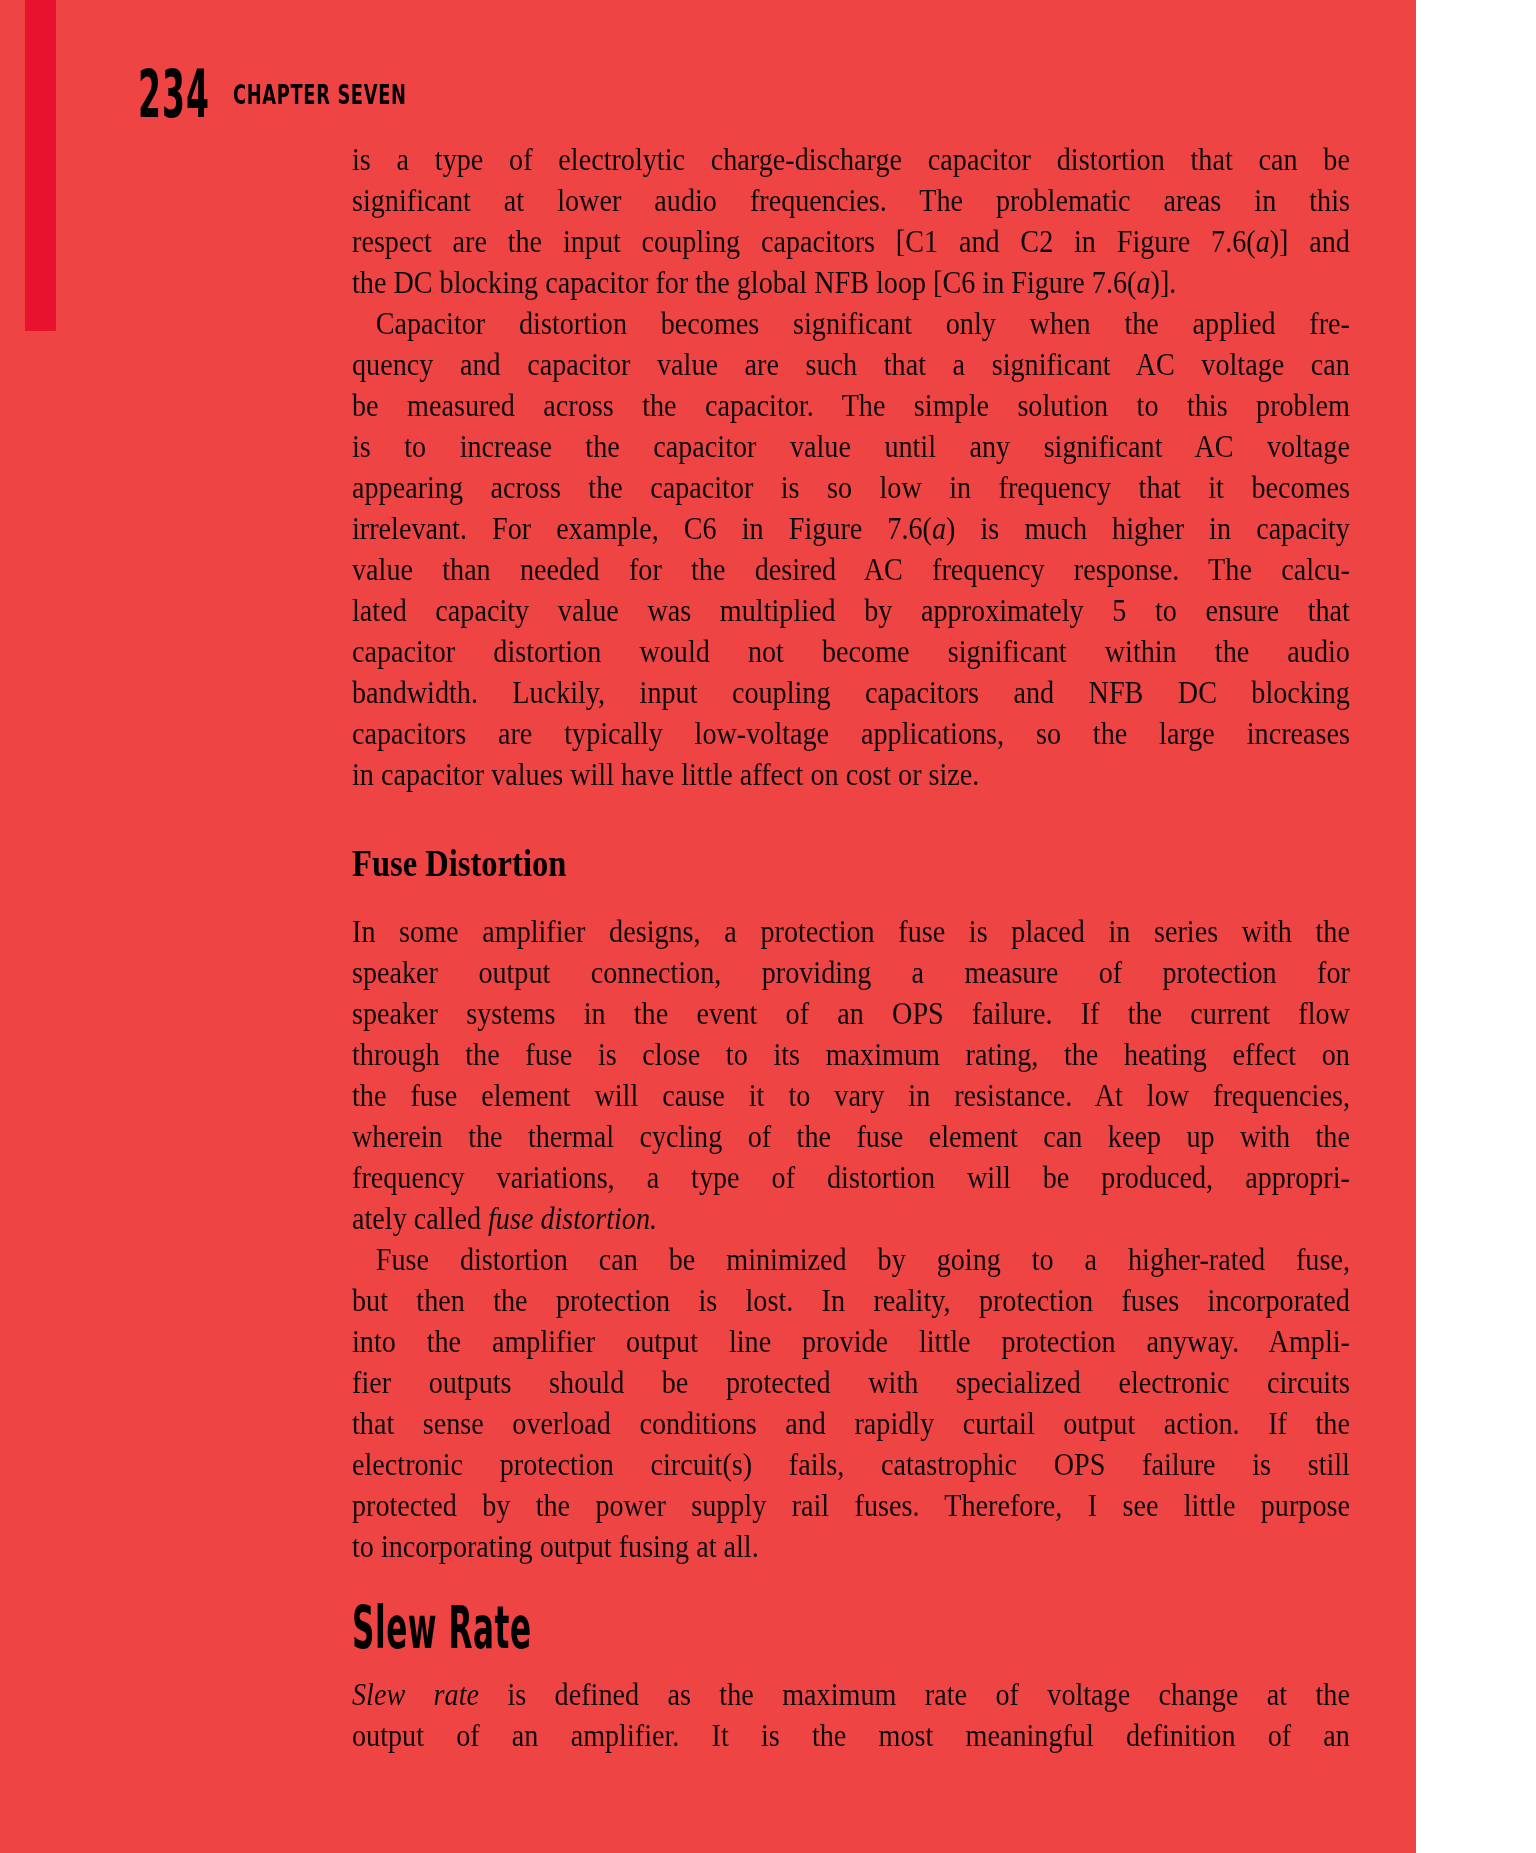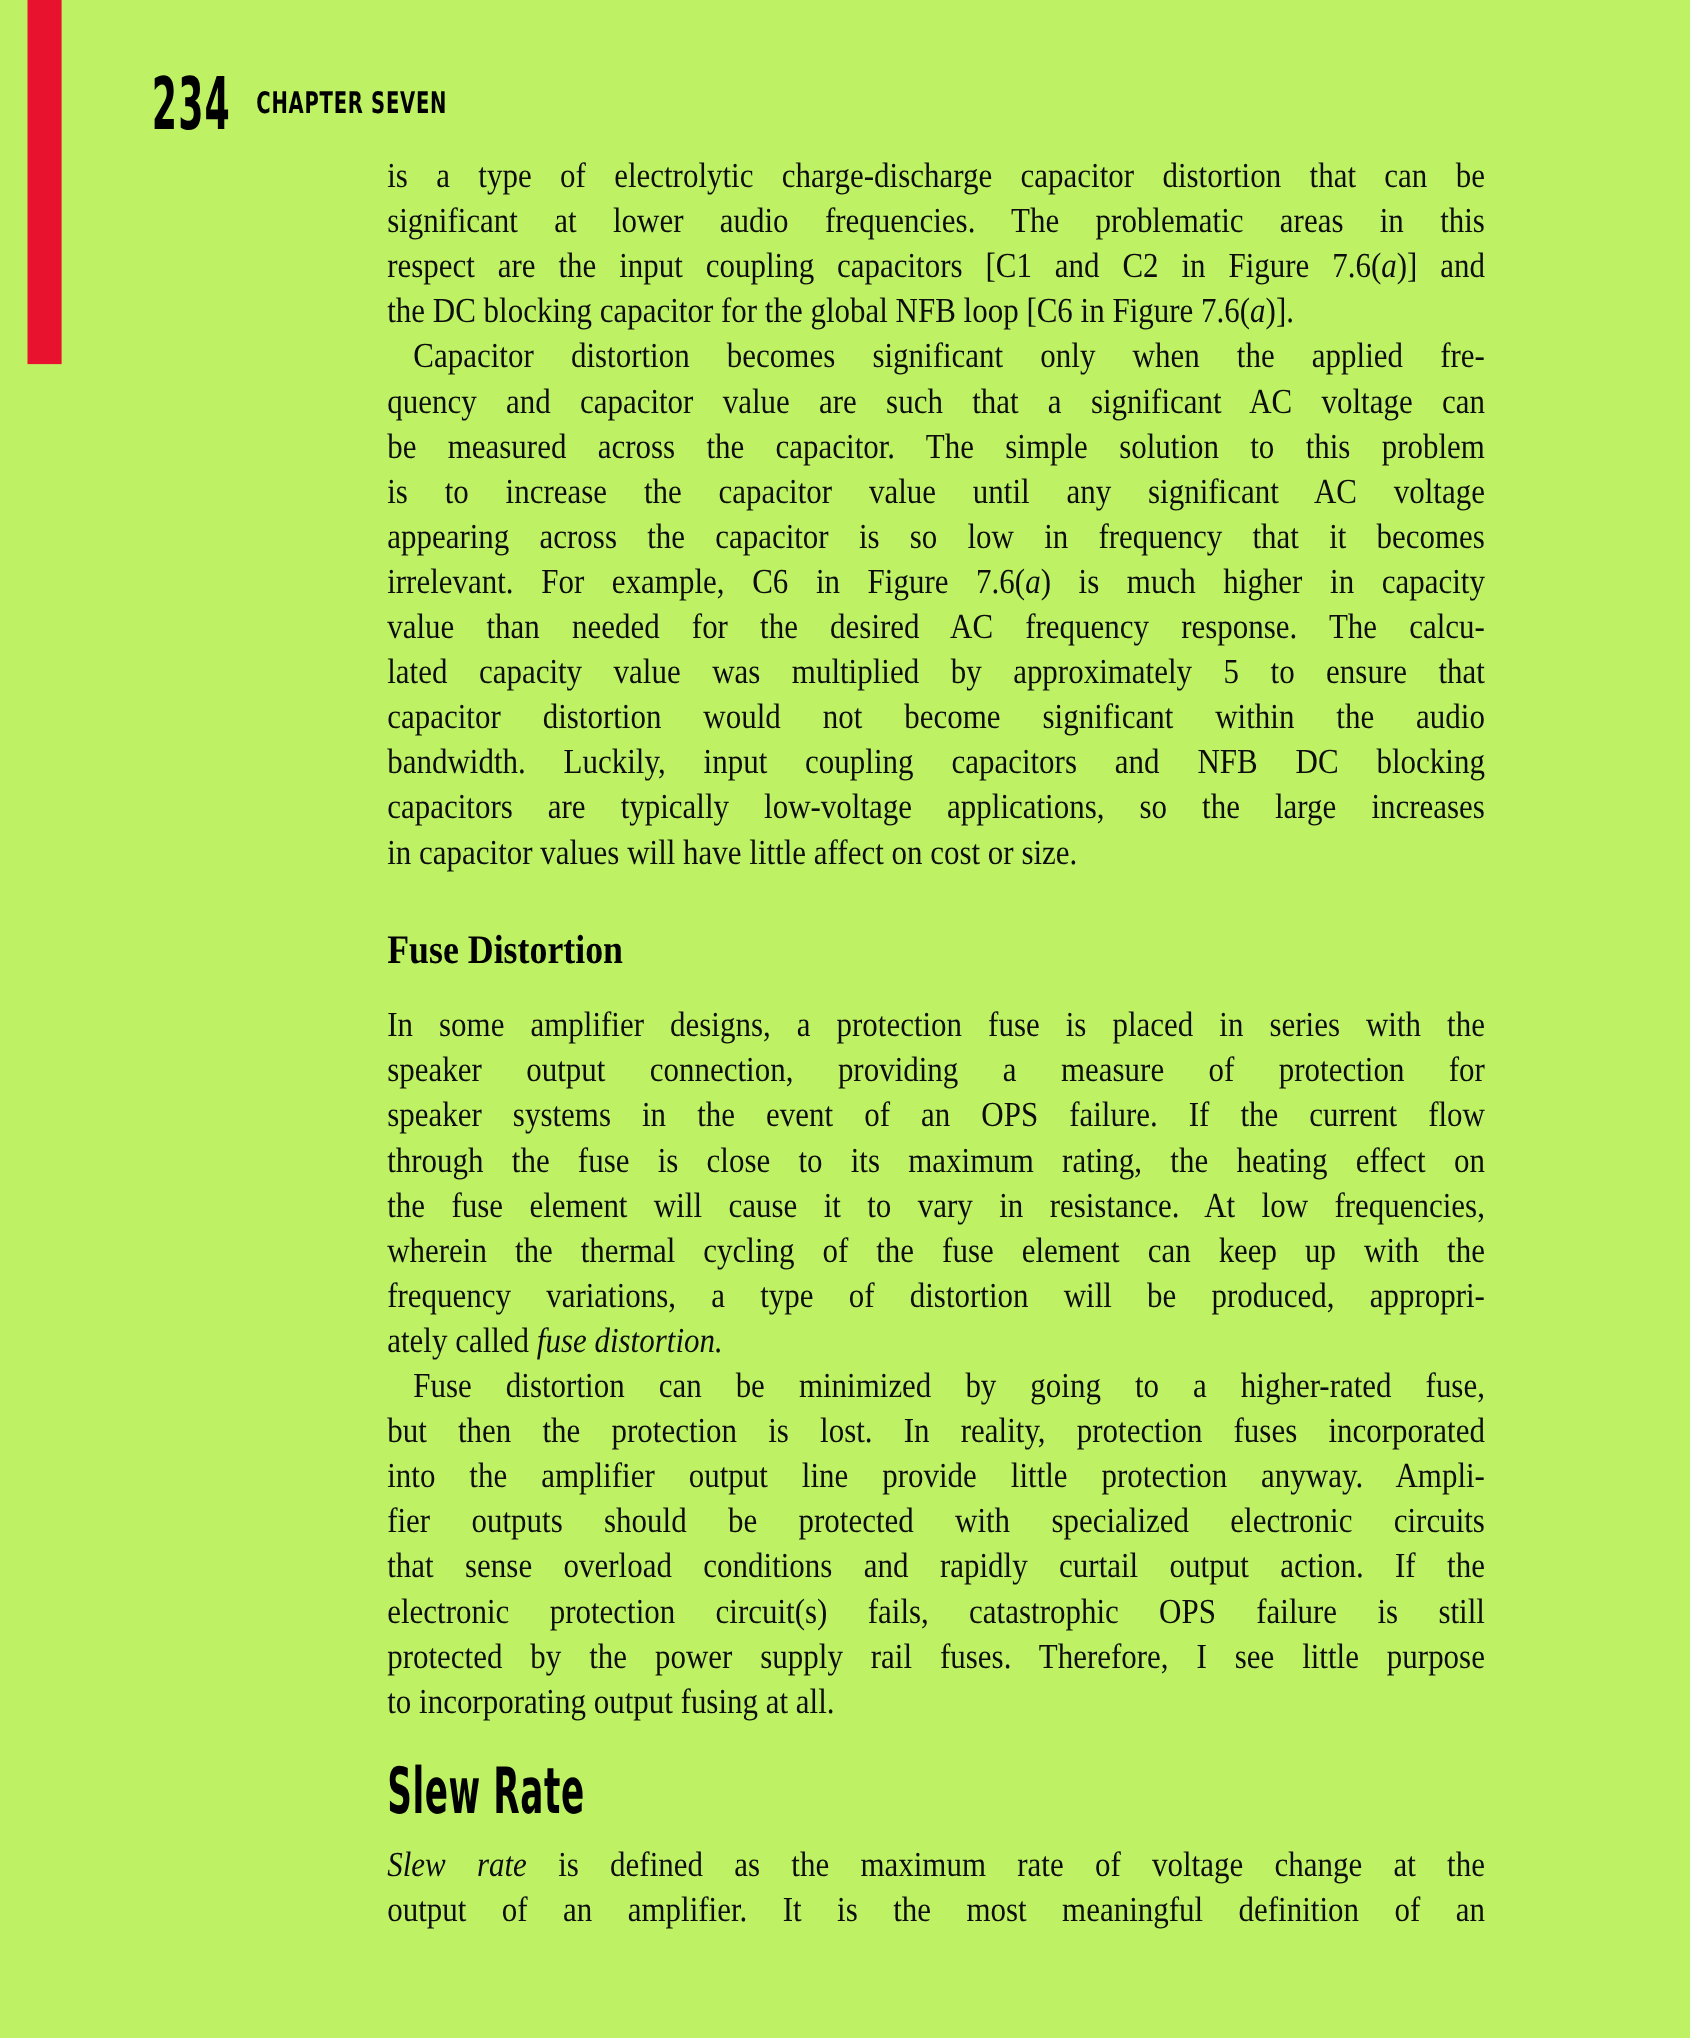--- a/index.html
+++ b/index.html
@@ -1,19 +1,19 @@
 <!DOCTYPE html>
 <html><head>
 <meta charset="utf-8">
 <style>
   html,body{margin:0;padding:0;background:#ffffff;}
   .page{
     position:relative;
-    width:1536px;height:1853px;
-    background:#bef264;
+    width:1416px;height:1853px;
+    background:#ef4444;
     overflow:hidden;
     font-family:"Liberation Serif", serif;
     color:#0d0d0d;
   }
   .colorbar{
     position:absolute;left:25px;top:0;width:31px;height:331px;
     background:#e8112e;
   }
   .pagenum{
     position:absolute;left:138px;top:62px;

